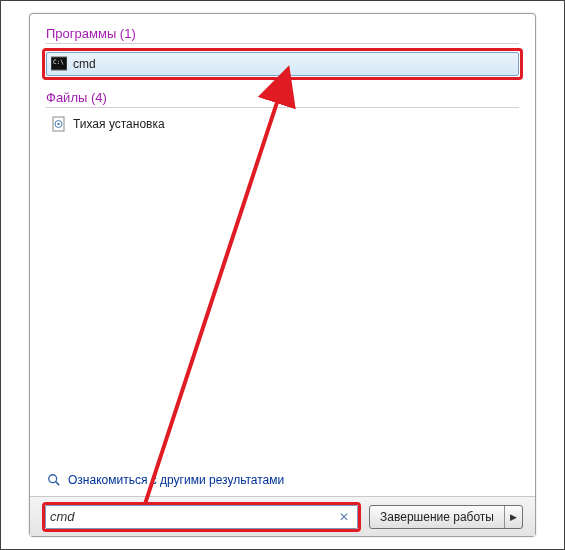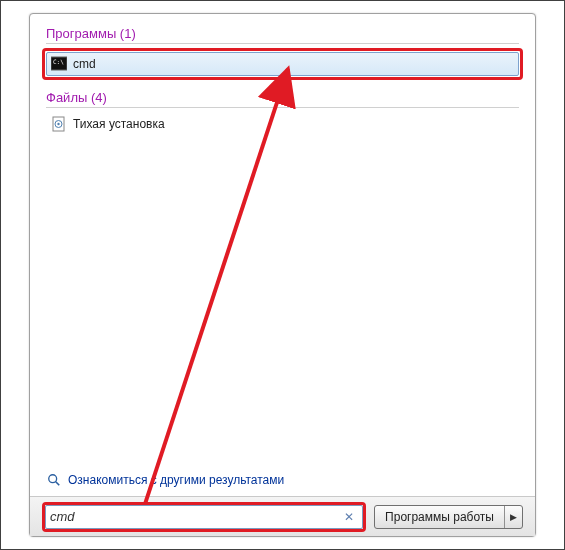--- a/index.html
+++ b/index.html
@@ -200,21 +200,21 @@
 
   <div class="bottom-bar">
     <div class="search-wrap">
       <div class="search-inner">
         <input type="text" value="cmd" style="">
         <span class="clear-x">✕</span>
       </div>
     </div>
 
     <div class="shutdown-btn">
-      <div class="shutdown-main">Программы работы</div>
+      <div class="shutdown-main">Завершение работы</div>
       <div class="shutdown-arrow">▶</div>
     </div>
   </div>
 
   <svg class="arrow-overlay" style="left:0; top:0;" width="510" height="530">
     <defs>
       <marker id="ah" markerWidth="12" markerHeight="12" refX="9" refY="5" orient="auto">
         <path d="M0,0 L10,5 L0,10 Z" fill="#e01b24"></path>
       </marker>
     </defs>

